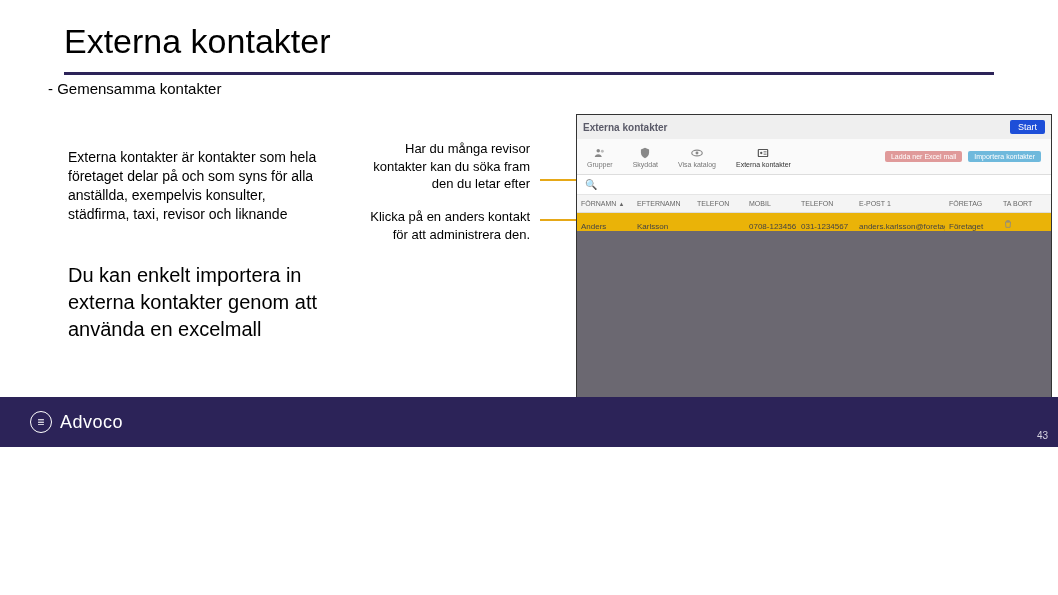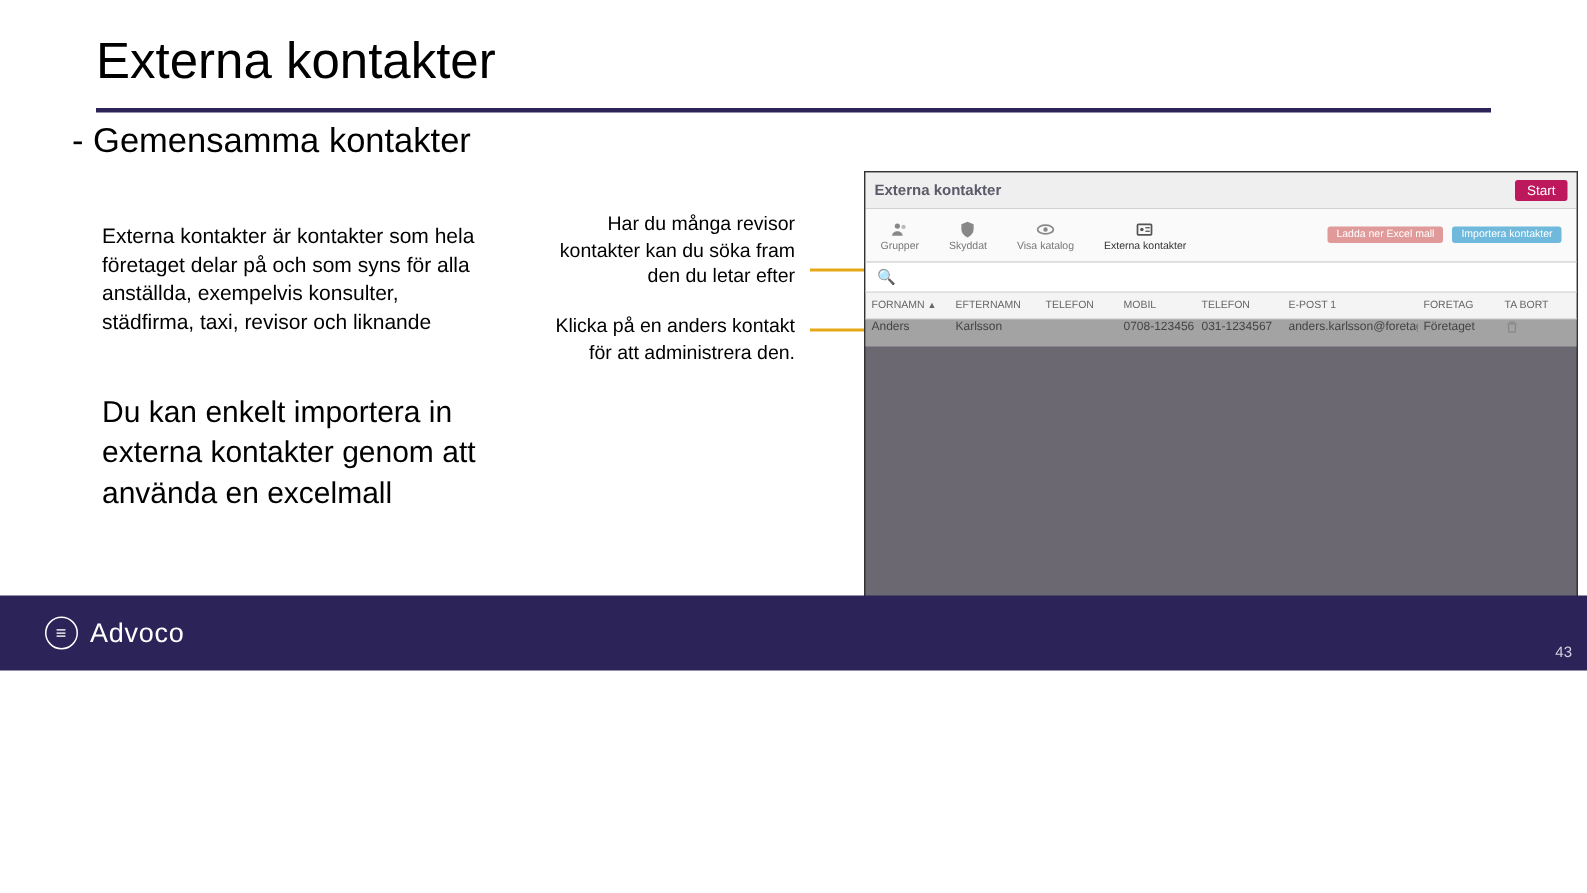--- a/index.html
+++ b/index.html
@@ -15,21 +15,21 @@
   .title {
     position: absolute; left: 64px; top: 22px;
     font-size: 34px; font-weight: 400; color: #000;
   }
   .title-underline {
     position: absolute; left: 64px; top: 72px;
     width: 930px; height: 3px; background: #2c2358;
   }
   .subtitle {
     position: absolute; left: 48px; top: 80px;
-    font-size: 23px; font-weight: 400; color: #000;
+    font-size: 15px; font-weight: 400; color: #000;
   }
   .body1 {
     position: absolute; left: 68px; top: 148px;
     width: 260px; font-size: 14px; line-height: 1.35; color: #000;
   }
   .body2 {
     position: absolute; left: 68px; top: 262px;
     width: 260px; font-size: 20px; line-height: 1.35; color: #000;
   }
   .note1 {
@@ -63,21 +63,21 @@
     font-size: 9px;
     color: #3b3b3b;
   }
   .shot-header {
     height: 24px; background: #efefef;
     display: flex; align-items: center; justify-content: space-between;
     padding: 0 6px;
   }
   .shot-header-title { font-size: 10px; font-weight: 700; color: #5a5a68; }
   .start-btn {
-    background: #be185d; color: #fff;
+    background: #1d4ed8; color: #fff;
     font-size: 9px; padding: 2px 8px; border-radius: 2px;
     border: none;
   }
   .shot-tabs {
     height: 36px; background: #fafafa;
     display: flex; align-items: center; gap: 20px;
     padding: 0 10px;
     border-bottom: 1px solid #ddd;
   }
   .shot-tab {
@@ -105,22 +105,22 @@
     height: 18px; background: #f4f4f4;
     display: flex; align-items: center;
     font-size: 7px; color: #666;
     border-bottom: 1px solid #ddd;
   }
   .col { padding: 0 4px; overflow: hidden; white-space: nowrap; }
   .c1 { width: 56px; } .c2 { width: 60px; } .c3 { width: 52px; }
   .c4 { width: 52px; } .c5 { width: 58px; } .c6 { width: 90px; }
   .c7 { width: 54px; } .c8 { flex: 1; }
   .shot-row {
-    height: 18px; background: #a3a3a3;
-    display: flex; align-items: flex-start;
+    height: 18px; background: #eab308;
+    display: flex; align-items: flex-end;
     font-size: 8px; color: #444;
   }
   .sort-tri { font-size: 6px; margin-left: 2px; }
   .shot-footer {
     position: absolute; left: 6px; bottom: 6px;
     font-size: 13px; color: #e8e8e8; text-align: right;
   }
 
   
   .brandbar {

